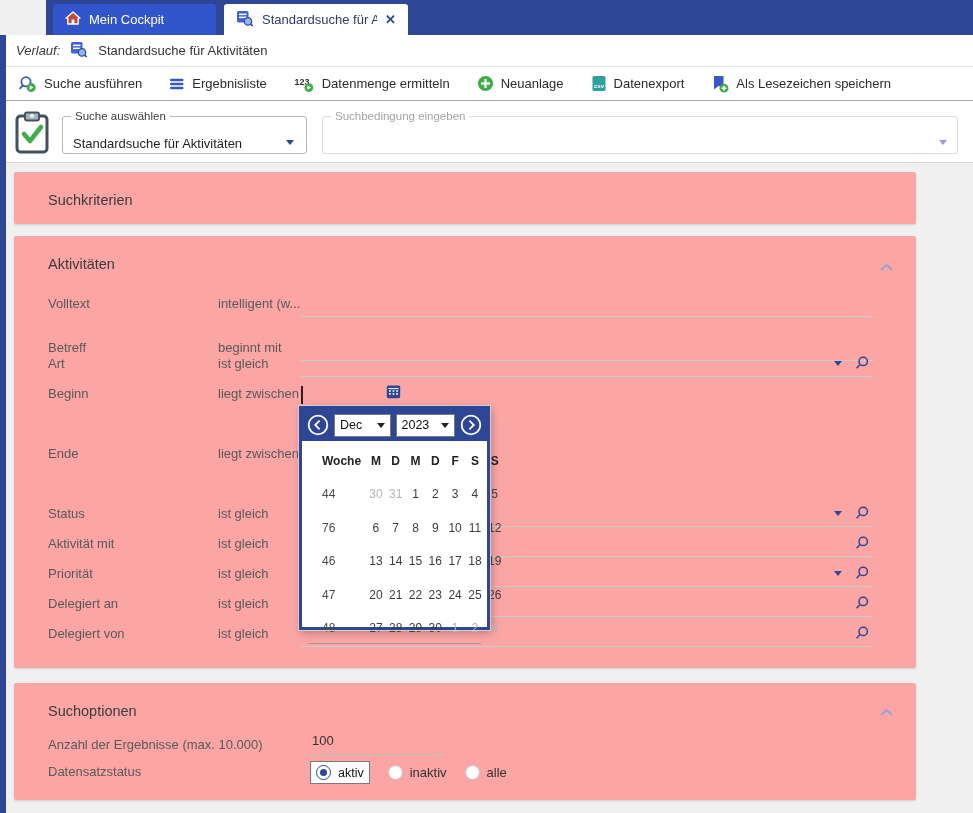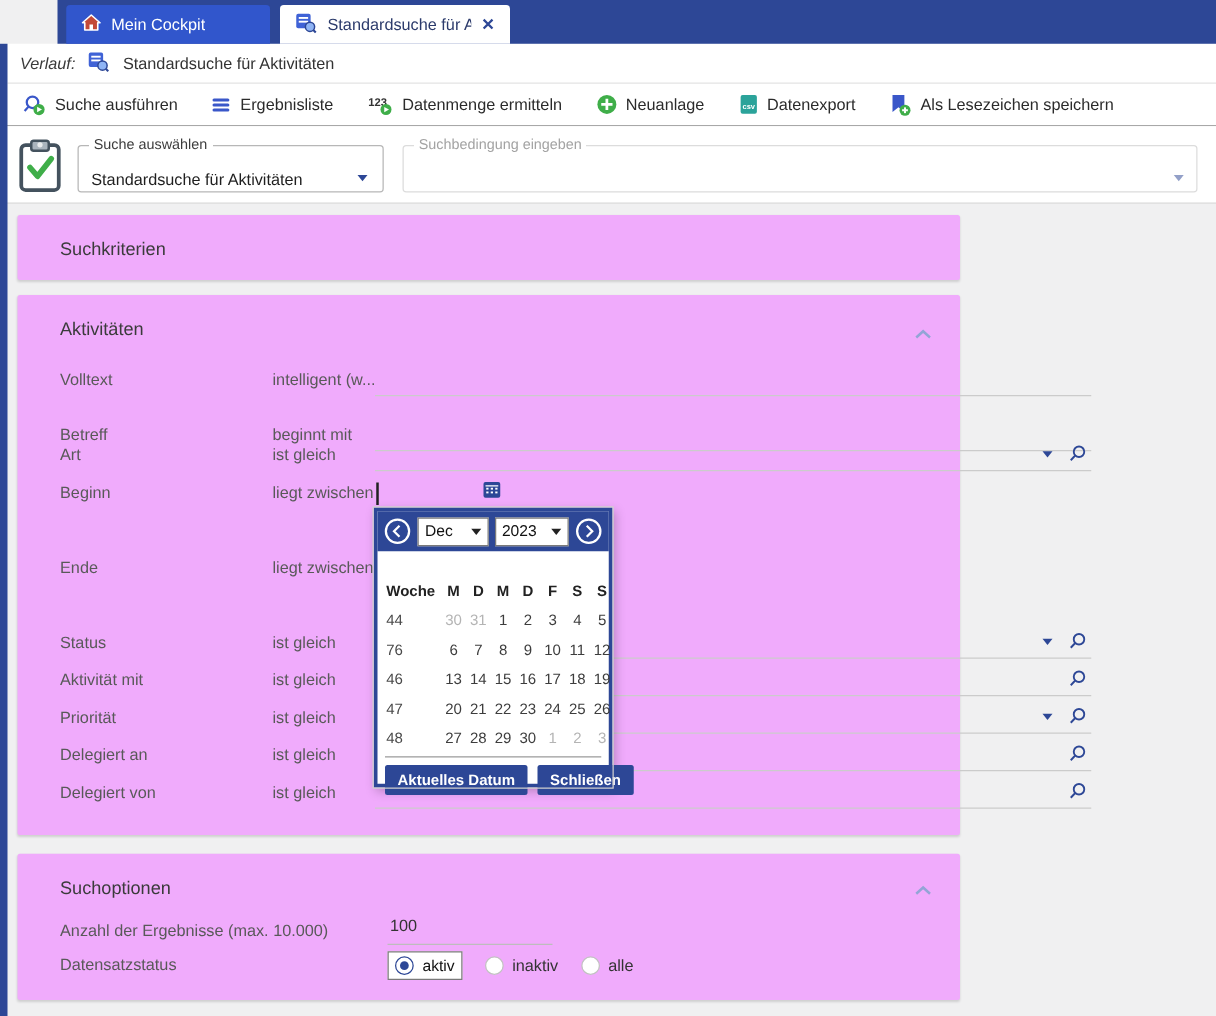--- a/index.html
+++ b/index.html
@@ -30,21 +30,21 @@
   fieldset legend{font-size:11.5px;color:#3c3c3c;margin-left:8px;padding:0 4px;}
   .fs1{left:62px;top:9px;width:245px;height:44px;}
   .fs1 .val{position:absolute;left:10px;top:14px;color:#1f1f1f;}
   .fs2{left:322px;top:9px;width:636px;height:44px;border-color:#dcdcdc;}
   .fs2 legend{color:#a3a3a3;}
   .caret{width:0;height:0;border:4.5px solid transparent;border-top:5.5px solid #2d4796;display:inline-block;}
   .fs1 .caret{position:absolute;right:12px;top:18px;}
   .fs2 .caret{position:absolute;right:10px;top:18px;border-top-color:#93a0c8;}
   .div3{position:absolute;left:0;top:162px;width:973px;height:0;border-top:1px solid #d8d8d8;}
   
-  .card{position:absolute;left:14px;width:754px;background:#f0abfc;border-radius:2px;
+  .card{position:absolute;left:14px;width:902px;background:#fca5a5;border-radius:2px;
         box-shadow:0 1px 2px rgba(0,0,0,0.14);}
   .card-title{position:absolute;left:34px;top:20px;font-size:14.5px;color:#3b3b3b;}
   .chev{position:absolute;right:22px;top:24px;cursor:pointer;}
   .c-such{top:172px;height:52px;}
   .c-akt{top:236px;height:432px;}
   .c-opt{top:683px;height:117px;}
   
   .frow{position:absolute;left:0;width:902px;height:24px;}
   .frow .flabel{position:absolute;left:34px;top:3px;color:#595959;}
   .frow .fop{position:absolute;left:204px;top:3px;color:#595959;white-space:nowrap;}
@@ -65,22 +65,22 @@
   
   .calpop{position:absolute;left:299px;top:406px;width:191px;height:224px;box-sizing:border-box;
           border:3px solid #2d4796;outline:1px solid #cfcfcf;background:#fff;z-index:10;
           box-shadow:2px 3px 8px rgba(0,0,0,0.25);}
   .calhead{height:32px;background:#2d4796;display:flex;align-items:center;padding:0 5px;box-sizing:border-box;gap:5px;}
   .navbtn{display:flex;align-items:center;cursor:pointer;}
   .sel{height:21px;background:#fff;border:1px solid #7a7a7a;display:flex;align-items:center;
        padding:0 5px;gap:7px;font-size:12.5px;color:#111;cursor:pointer;}
   .sel .scaret{width:0;height:0;border:4px solid transparent;border-top:5px solid #222;margin-top:4px;}
   .navnext{margin-left:auto;}
-  .calgrid{display:grid;grid-template-columns:44px repeat(7,19.8px);padding:20px 0 0 7px;
-           font-size:12px;color:#3d3d3d;row-gap:0;}
+  .calgrid{display:grid;grid-template-columns:44px repeat(7,19.8px);padding:8px 0 0 7px;
+           font-size:12px;color:#3d3d3d;row-gap:10px;margin-left:13px;}
   .calgrid span{height:23.5px;display:flex;align-items:center;justify-content:center;}
   .calgrid .wh{justify-content:flex-start;font-weight:bold;color:#222;}
   .calgrid .dh{font-weight:bold;color:#222;}
   .calgrid .wn{justify-content:flex-start;color:#4a4a4a;}
   .calgrid .day{cursor:pointer;}
   .calgrid .muted{color:#b4b4b4;}
   .calsep{border-top:1px solid #9b9b9b;margin:3px 6px 0 6px;}
   .calbtns{display:flex;gap:8px;padding:6px 6px;}
   .calbtn{background:#2d4796;color:#fff;font-size:12px;font-weight:bold;padding:5px 10px;
           border-radius:2px;cursor:pointer;white-space:nowrap;}
@@ -419,19 +419,15 @@
         <span class="wn">48</span>
         <span class="day">27</span>
         <span class="day">28</span>
         <span class="day">29</span>
         <span class="day">30</span>
         <span class="day muted">1</span>
         <span class="day muted">2</span>
         <span class="day muted">3</span>
       </div>
     <div class="calsep"></div>
-    <div class="calbtns">
-      <span class="calbtn">Aktuelles Datum</span>
-      <span class="calbtn">Schließen</span>
-    </div>
   </div>
 
 </div>
 
 </body></html>

